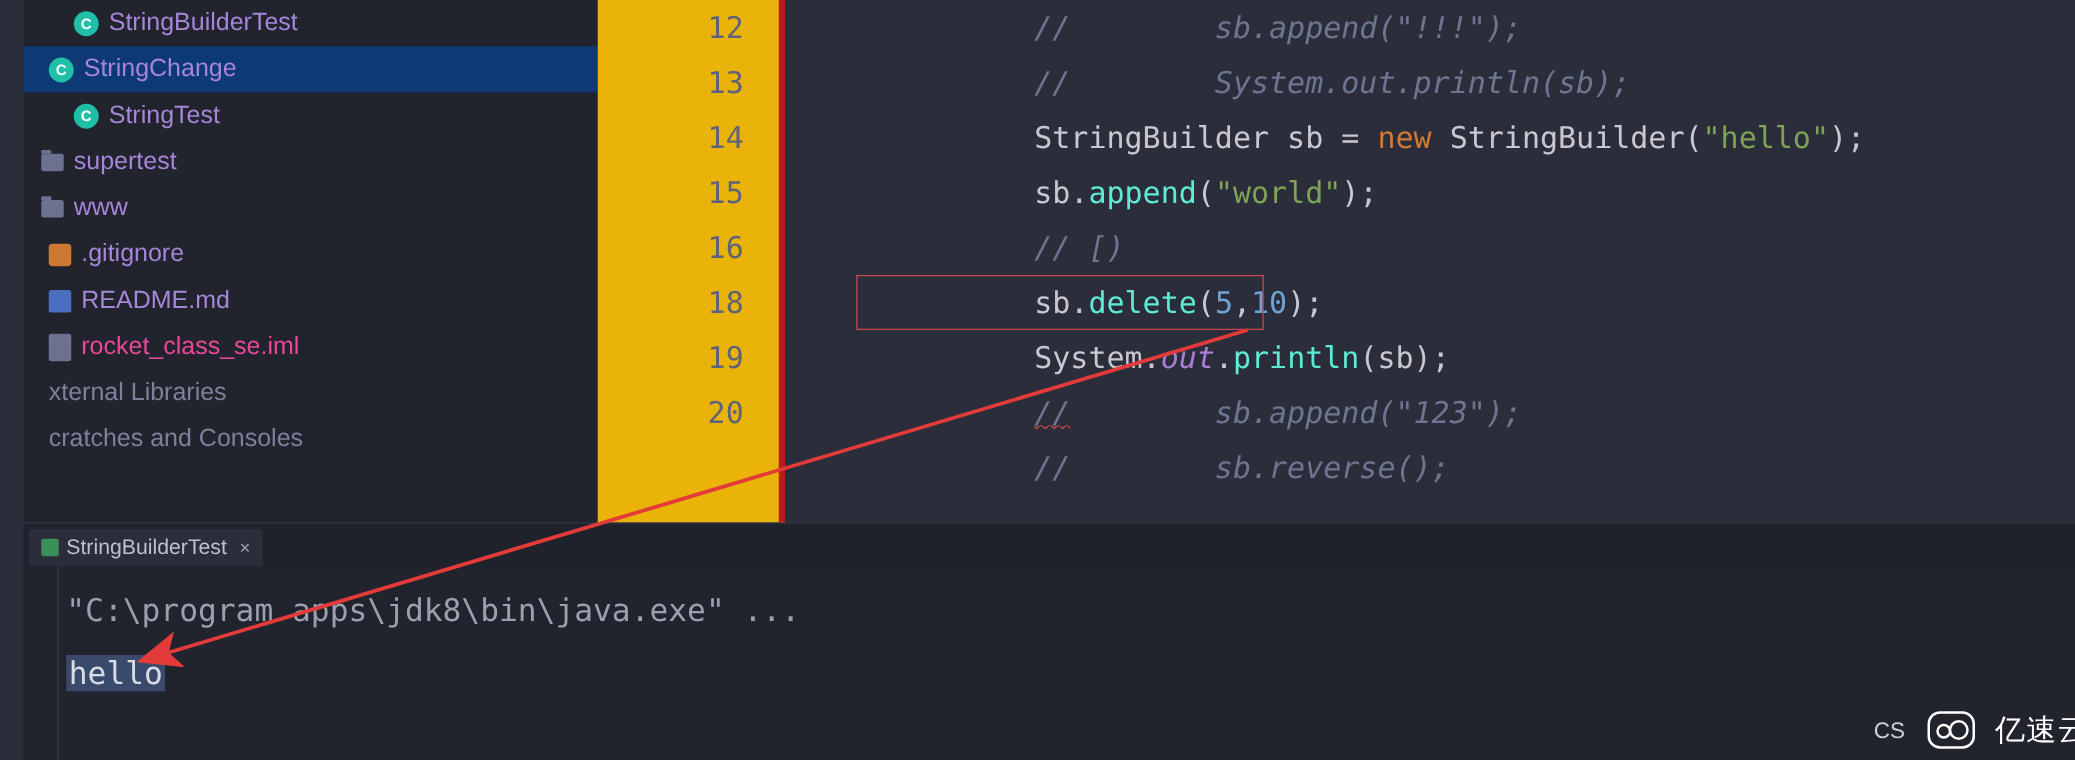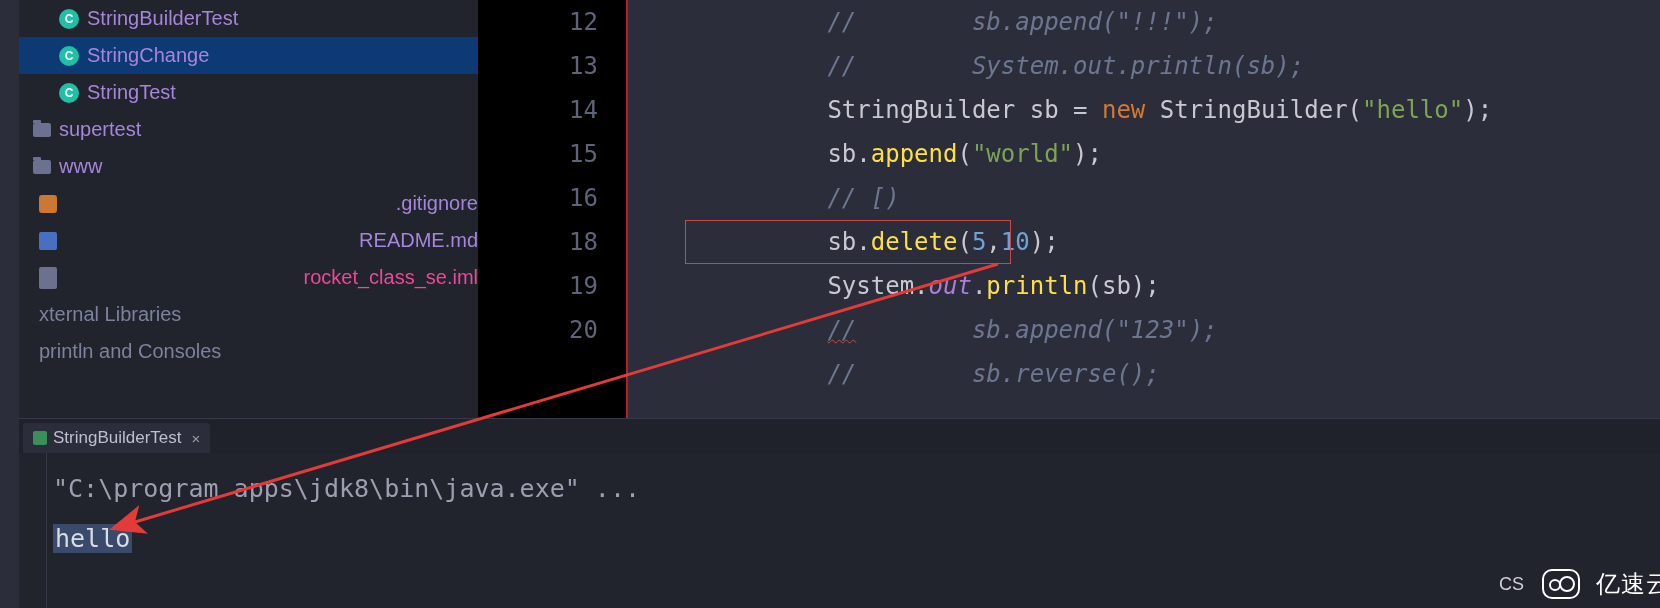--- a/index.html
+++ b/index.html
@@ -3,44 +3,44 @@
 <meta charset="utf-8">
 <style>
   * { margin:0; padding:0; box-sizing:border-box; }
   html,body { width:1660px; height:608px; overflow:hidden; background:#2b2d3a; font-family:"Segoe UI",sans-serif; font-size:18px; }
   .app { display:flex; flex-direction:column; width:100%; height:100%; position:relative;margin-left:19px; }
   .main { display:flex; flex:1; min-height:0; }
   
   .sidebar { width:459px; background:#21232d; color:#aab; display:flex; flex-direction:column; }
   .tree { padding-top:0; }
   .tree-item { display:flex; align-items:center; height:37px; padding-left:8px; gap:8px; cursor:pointer; }
-  .tree-item.sel { background:#0d3a75; }
+  .tree-item.sel { background:#0d3a75;padding-left:20px; }
   .tree-item .label { font-size:20px; color:#a686d9; }
   .tree-item.gray .label { color:#7c829c; }
   .ic-class { width:20px; height:20px; border-radius:50%; background:#1fbfa8; display:flex; align-items:center; justify-content:center; }
   .ic-class::after { content:"C"; font:bold 12px sans-serif; color:#fff; }
   .ic-folder { width:18px; height:14px; background:#6b718e; border-radius:2px; position:relative; }
   .ic-folder::before { content:""; position:absolute; top:-3px; left:0; width:8px; height:3px; background:#6b718e; border-radius:1px 1px 0 0; }
   .ic-gitignore { width:18px; height:18px; border-radius:3px; background:#cc7832; display:flex; align-items:center; justify-content:center; }
   .ic-md { width:18px; height:18px; background:#4a6fc1; border-radius:2px; }
   .ic-iml { width:18px; height:22px; background:#6b718e; border-radius:2px; position:relative; }
   .indent-1 { padding-left:40px; }
   .indent-0 { padding-left:14px; }
-  .indent-00 { padding-left:20px;justify-content:space-between; }
+  .indent-00 { padding-left:20px; }
   
   .editor { flex:1; display:flex; background:#2b2d3a; overflow:hidden; font-family:Consolas,Menlo,monospace; font-size:24px; line-height:44px; }
-  .gutter { width:150px; background:#000000; border-right:2px solid #b91c1c; text-align:right; padding-right:28px; color:#5f6378; user-select:none; position:relative; }
+  .gutter { width:150px; background:#eab308; border-right:5px solid #b91c1c; text-align:right; padding-right:28px; color:#5f6378; user-select:none; position:relative; }
   .gutter .ln { height:44px; }
   .code { flex:1; padding-left:26px; color:#c8c8d0; position:relative; }
   .code .line { height:44px; white-space:pre; }
   .c-comment { color:#6d7691; font-style:italic; }
   .c-kw { color:#d27a33; }
   .c-cls { color:#c8c8d0; }
   .c-var { color:#c8c8d0; }
-  .c-method { color:#fde047; }
+  .c-method { color:#5eead4; }
   .c-field { color:#a87ed6; font-style:italic; }
   .c-str { color:#7fa356; }
   .c-num { color:#6ea3d4; }
   .c-dot { color:#c8c8d0; }
   .highlight-box { position:absolute; border:1.5px solid #c9484f; pointer-events:none; }
   .wavy { text-decoration:underline wavy #c9484f; text-decoration-thickness:1px; }
   
   .bottom { height:190px; display:flex; flex-direction:column; background:#21232d; border-top:1px solid #373948; }
   .tabbar { height:34px; display:flex; align-items:flex-end; padding-left:4px; gap:2px; background:#1f212b; }
   .tab { display:flex; align-items:center; gap:6px; padding:5px 10px; background:#2b2d3a; color:#bdbfd0; font-size:17px; border-radius:3px 3px 0 0; }
@@ -97,21 +97,21 @@
             <span class="label">README.md</span>
           </div>
           <div class="tree-item indent-00">
             <span class="ic-iml"></span>
             <span class="label" style="color: #ec4899;">rocket_class_se.iml</span>
           </div>
           <div class="tree-item indent-00 gray">
             <span class="label">xternal Libraries</span>
           </div>
           <div class="tree-item indent-00 gray">
-            <span class="label">println and Consoles</span>
+            <span class="label">cratches and Consoles</span>
           </div>
         </div>
     </div>
 
     <div class="editor">
       <div class="gutter" id="gutter">
           <div class="ln">12</div>
           <div class="ln">13</div>
           <div class="ln">14</div>
           <div class="ln">15</div>

